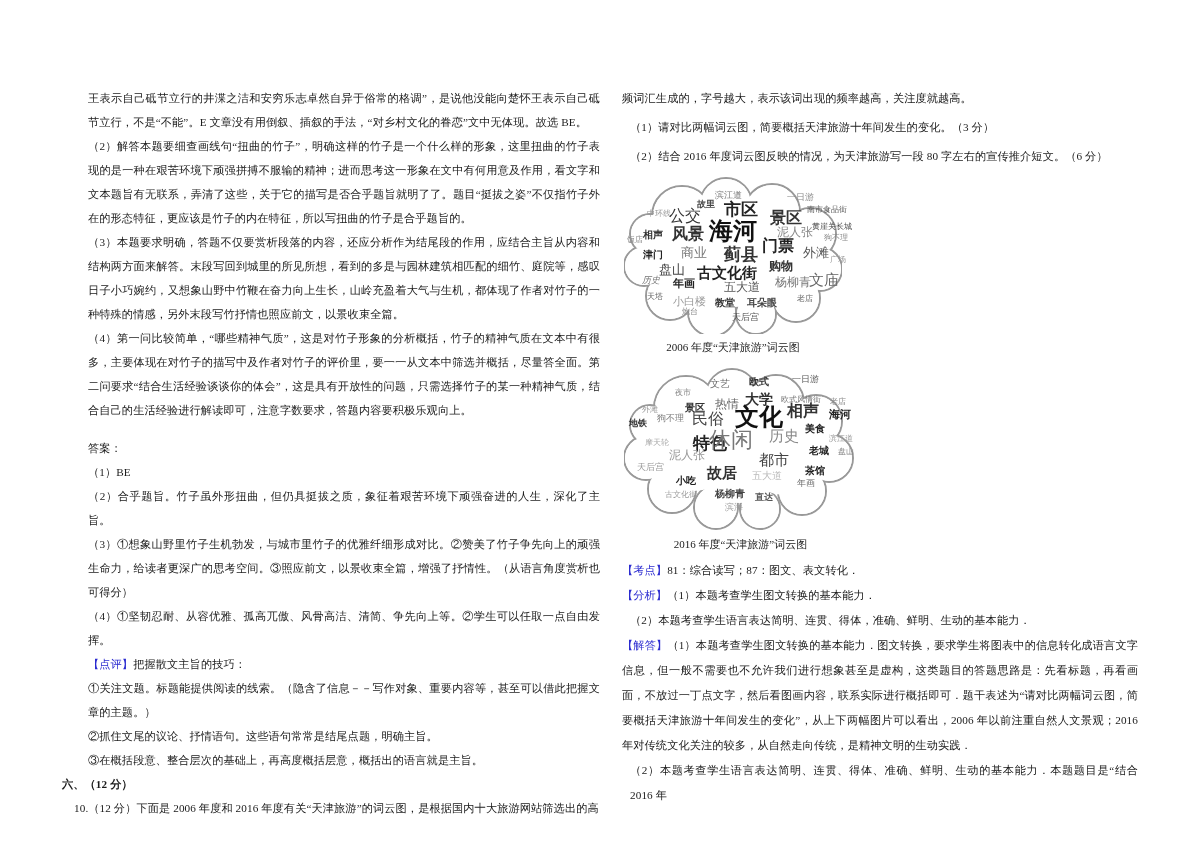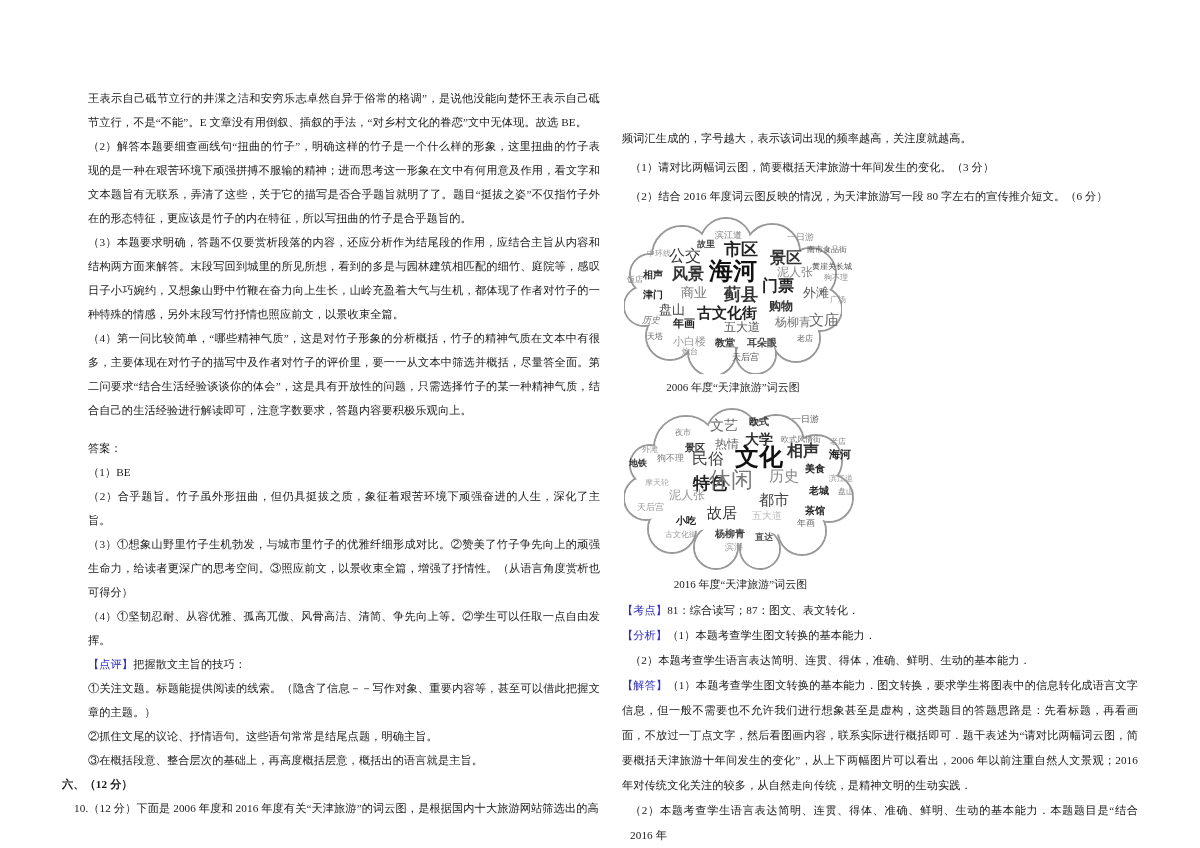--- a/index.html
+++ b/index.html
@@ -6,21 +6,21 @@
   .page{
     position:relative;
     width:1200px;height:848px;
     background:#ffffff;
     font-family:"Liberation Serif","DejaVu Serif",serif;
     color:#1a1a1a;
     overflow:hidden;
   }
   .col{position:absolute;top:86px;}
   .col-left{left:88px;width:512px;}
-  .col-right{left:622px;width:516px;margin-top:40px;}
+  .col-right{left:622px;width:516px;}
   .para{
     margin:0;
     font-size:11.2px;
     line-height:24px;
     text-align:justify;
     letter-spacing:0.1px;
     color:#1a1a1a;
   }
   .col-right .top-block .para{margin-bottom:5px;}
   .col-right .bottom-block .para{line-height:25px;}
@@ -181,21 +181,21 @@
             <circle cx="136" cy="146" r="19"></circle>
               <circle cx="92" cy="144" r="21"></circle>
             <circle cx="48" cy="126" r="23"></circle>
               <circle cx="22" cy="95" r="21"></circle>
             <circle cx="26" cy="62" r="19"></circle>
             <circle cx="115" cy="90" r="50"></circle>
               <circle cx="70" cy="88" r="40"></circle>
             <circle cx="160" cy="90" r="42"></circle>
           </g>
         </svg>
-      <span class="cword" style="left: 86px; top: 16px; font-size: 14px; color: rgb(102, 102, 102);">文艺</span>
+      <span class="cword" style="left: 86px; top: 16px; font-size: 10px; color: rgb(102, 102, 102);">文艺</span>
           <span class="cword" style="left: 125px; top: 14px; font-size: 10px; color: rgb(51, 51, 51); font-weight: 700;">欧式</span>
           <span class="cword" style="left: 168px; top: 12px; font-size: 9px; color: rgb(85, 85, 85);">一日游</span>
           <span class="cword" style="left: 51px; top: 26px; font-size: 8px; color: rgb(136, 136, 136); text-align: right;">夜市</span>
           <span class="cword" style="left: 61px; top: 40px; font-size: 10px; color: rgb(51, 51, 51); font-weight: 700;">景区</span>
           <span class="cword" style="left: 91px; top: 35px; font-size: 12px; color: rgb(102, 102, 102);">热情</span>
           <span class="cword" style="left: 121px; top: 30px; font-size: 14px; color: rgb(51, 51, 51); font-weight: 700;">大学</span>
           <span class="cword" style="left: 157px; top: 33px; font-size: 8px; color: rgb(119, 119, 119);">欧式风情街</span>
           <span class="cword" style="left: 206px; top: 35px; font-size: 8px; color: rgb(136, 136, 136);">老店</span>
           <span class="cword" style="left: 18px; top: 43px; font-size: 8px; color: rgb(153, 153, 153);">外滩</span>
           <span class="cword" style="left: 33px; top: 51px; font-size: 9px; color: rgb(119, 119, 119);">狗不理</span>
@@ -208,21 +208,21 @@
           <span class="cword" style="left: 41px; top: 72px; font-size: 17px; color: rgb(34, 34, 34); font-weight: 700; padding-left: 28px;">特色</span>
           <span class="cword" style="left: 85px; top: 66px; font-size: 22px; color: rgb(119, 119, 119);">休闲</span>
           <span class="cword" style="left: 145px; top: 66px; font-size: 15px; color: rgb(136, 136, 136);">历史</span>
           <span class="cword" style="left: 205px; top: 72px; font-size: 8px; color: rgb(153, 153, 153);">滨江道</span>
           <span class="cword" style="left: 21px; top: 76px; font-size: 8px; color: rgb(170, 170, 170);">摩天轮</span>
           <span class="cword" style="left: 214px; top: 85px; font-size: 8px; color: rgb(136, 136, 136);">盘山</span>
           <span class="cword" style="left: 45px; top: 86px; font-size: 12px; color: rgb(153, 153, 153);">泥人张</span>
           <span class="cword" style="left: 135px; top: 90px; font-size: 15px; color: rgb(68, 68, 68);">都市</span>
           <span class="cword" style="left: 185px; top: 83px; font-size: 10px; color: rgb(34, 34, 34); font-weight: 700;">老城</span>
           <span class="cword" style="left: 13px; top: 100px; font-size: 9px; color: rgb(153, 153, 153);">天后宫</span>
-          <span class="cword" style="left: 83px; top: 103px; font-size: 15px; color: rgb(51, 51, 51); font-weight: 400;">故居</span>
+          <span class="cword" style="left: 83px; top: 103px; font-size: 15px; color: rgb(51, 51, 51); font-weight: 700;">故居</span>
           <span class="cword" style="left: 181px; top: 103px; font-size: 10px; color: rgb(34, 34, 34); font-weight: 700;">茶馆</span>
           <span class="cword" style="left: 128px; top: 108px; font-size: 10px; color: rgb(187, 187, 187);">五大道</span>
           <span class="cword" style="left: 173px; top: 116px; font-size: 9px; color: rgb(102, 102, 102);">年画</span>
           <span class="cword" style="left: 52px; top: 113px; font-size: 10px; color: rgb(34, 34, 34); font-weight: 700;">小吃</span>
           <span class="cword" style="left: 41px; top: 128px; font-size: 8px; color: rgb(153, 153, 153);">古文化街</span>
           <span class="cword" style="left: 91px; top: 126px; font-size: 10px; color: rgb(68, 68, 68); font-weight: 700;">杨柳青</span>
           <span class="cword" style="left: 131px; top: 130px; font-size: 9px; color: rgb(85, 85, 85); font-weight: 700;">直达</span>
           <span class="cword" style="left: 101px; top: 140px; font-size: 9px; color: rgb(153, 153, 153);">滨海</span>
         </div>
       <figcaption>2016 年度“天津旅游”词云图</figcaption>

